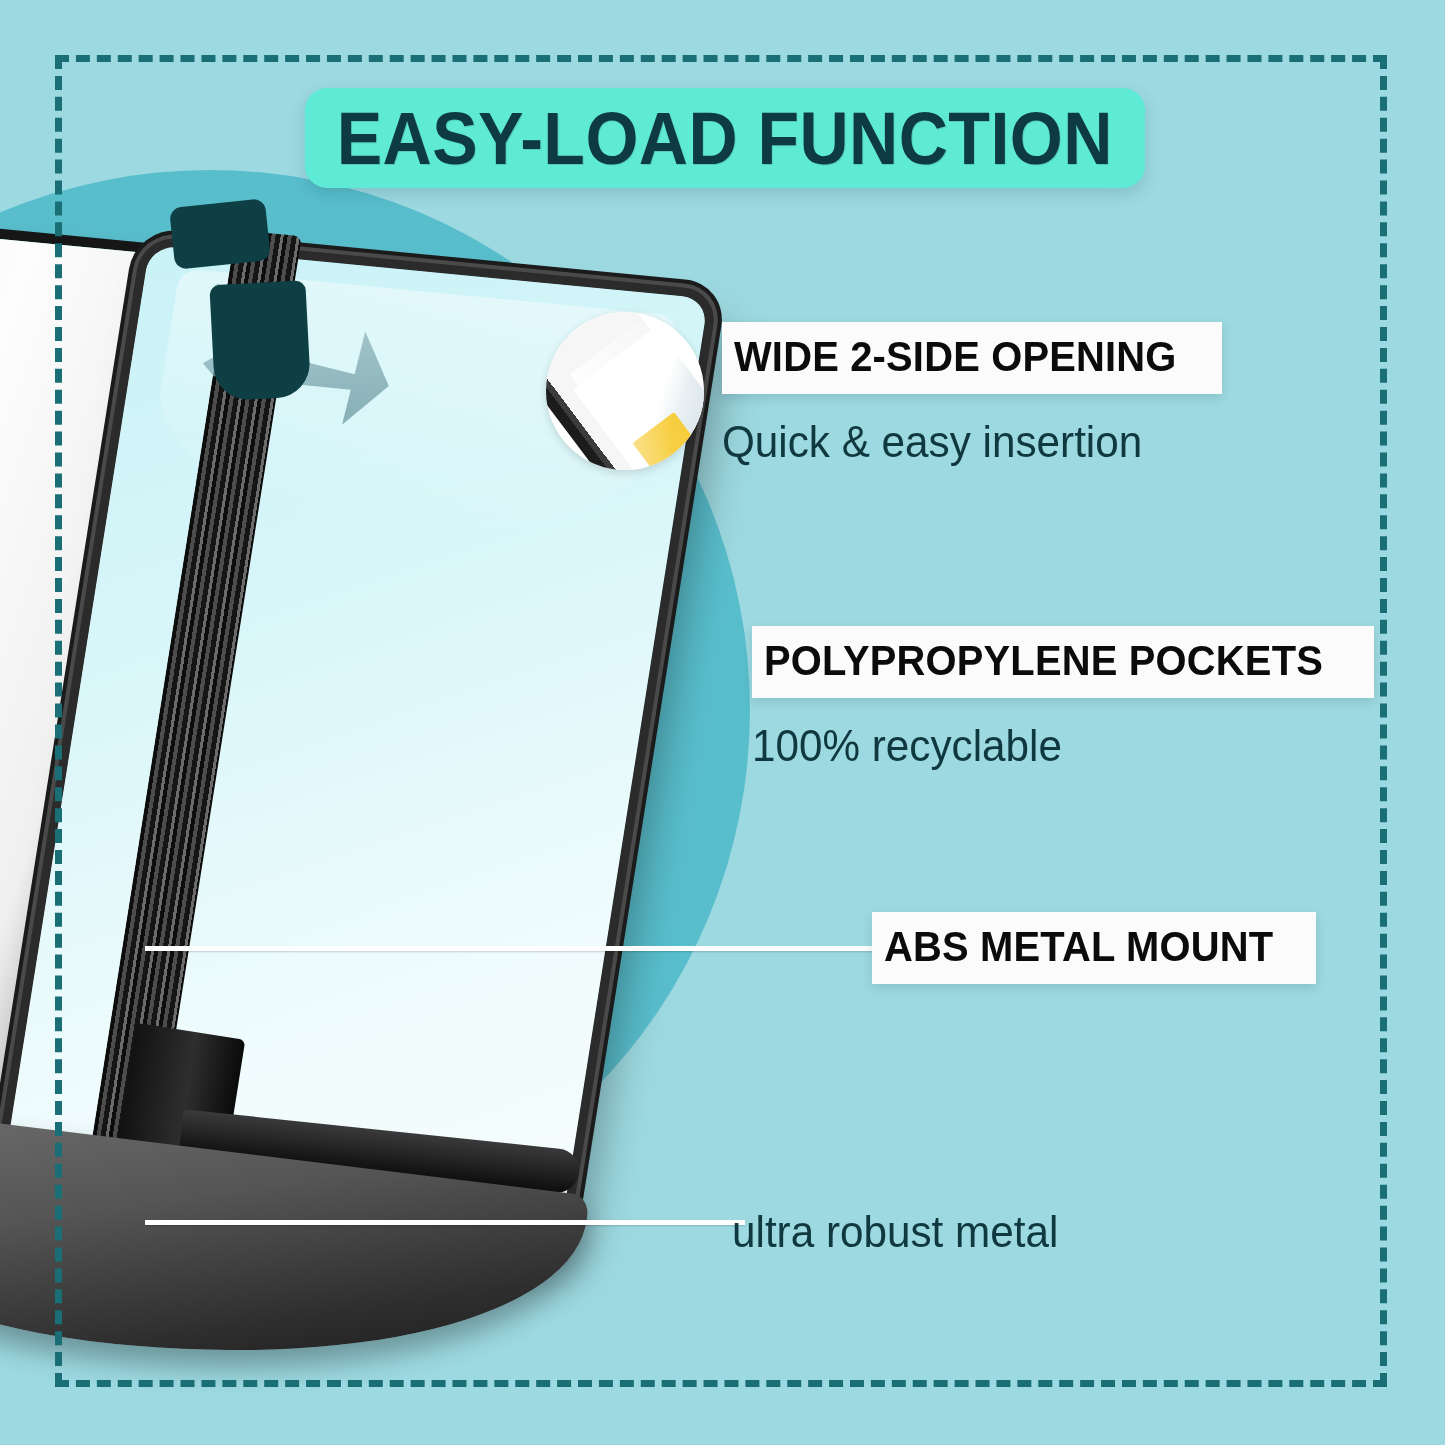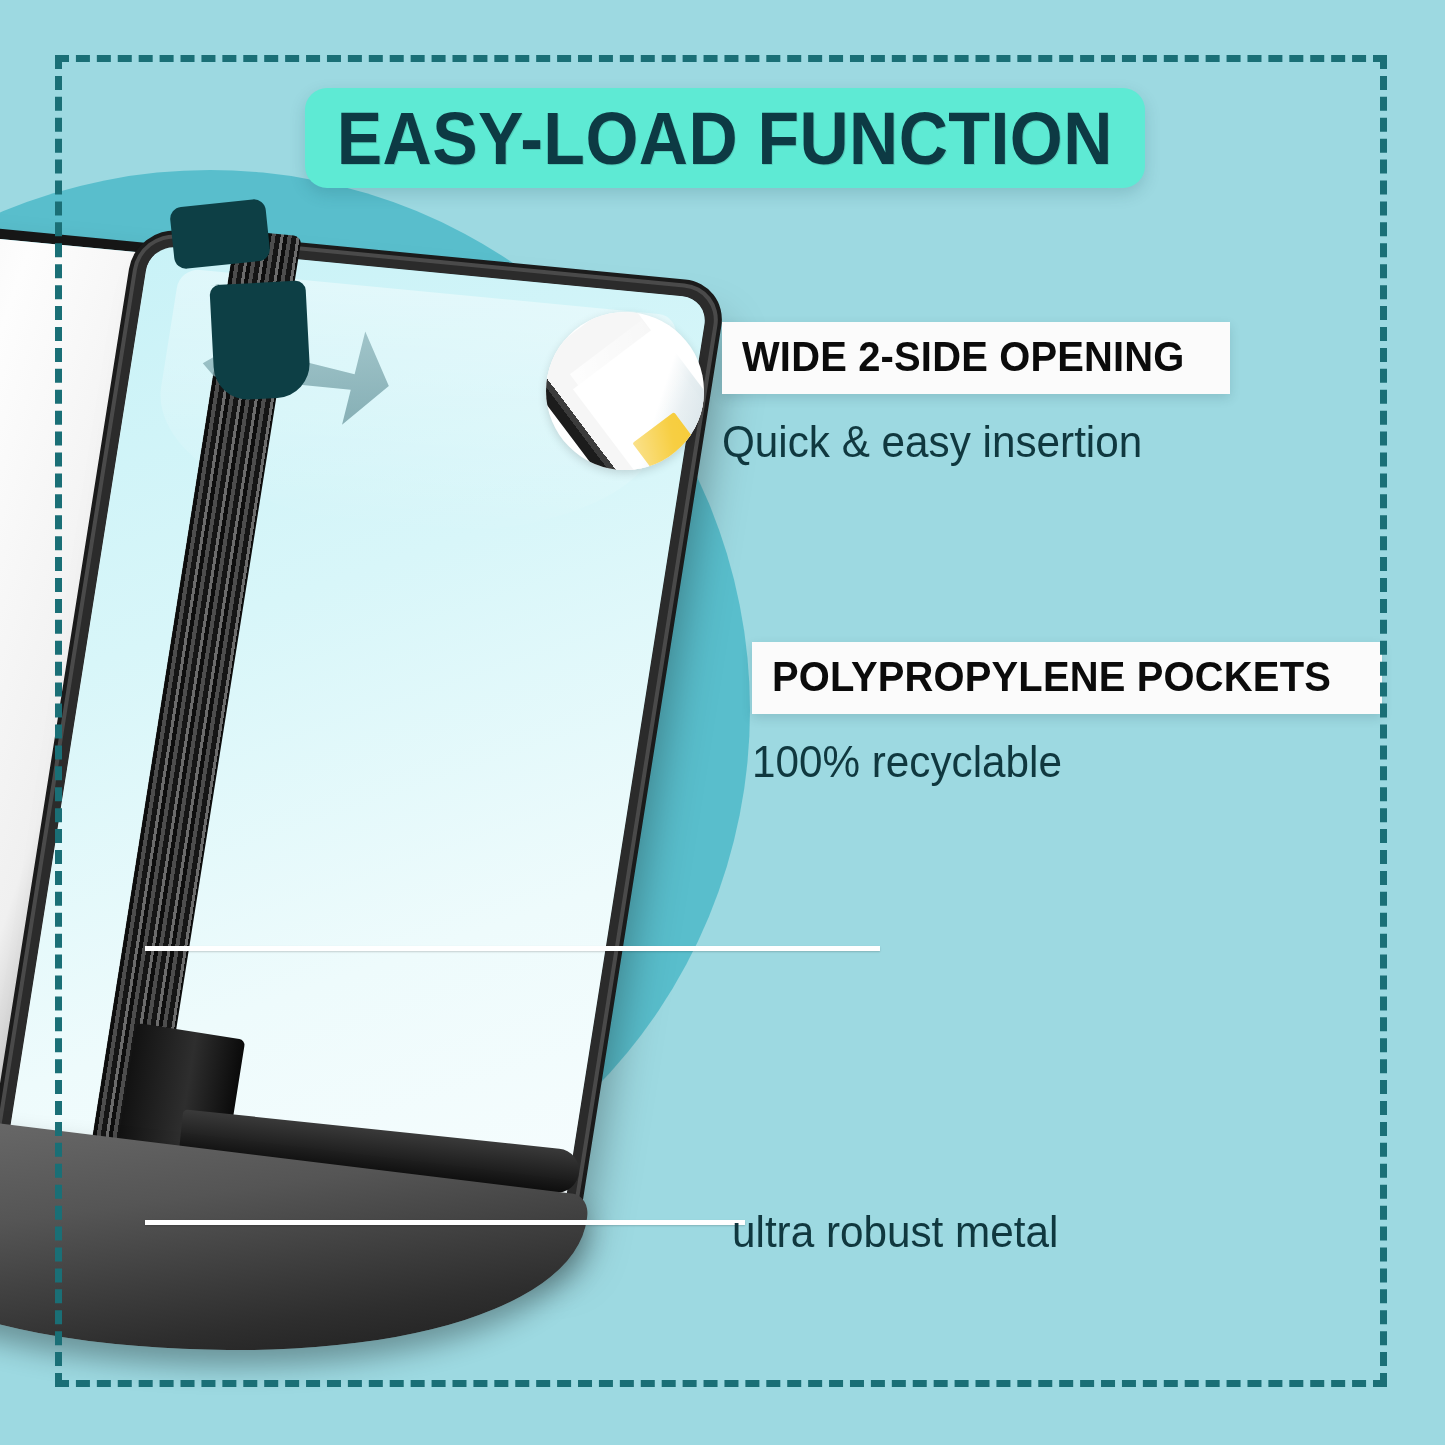--- a/index.html
+++ b/index.html
@@ -214,21 +214,21 @@
     transform: scaleX(.92);
     white-space: nowrap;
     text-shadow: 1px 1px 0 rgba(0,0,0,.12);
   }
 
   
   .feature { position: absolute; }
   .feature-title-box {
     display: inline-block;
     background: #FBFBFB;
-    padding: 14px 22px 16px 20px;
+    padding: 14px 22px 16px 12px;
     box-shadow: 0 4px 10px rgba(30,70,80,.16);
   }
   .feature-title {
     font-family: "Liberation Sans Narrow", "Liberation Sans", sans-serif;
     font-weight: 700;
     font-size: 42px;
     line-height: 1;
     letter-spacing: .2px;
     color: #0B0B0B;
     white-space: nowrap;
@@ -242,21 +242,21 @@
     font-weight: 400;
     font-size: 44px;
     line-height: 1;
     color: #10383F;
     white-space: nowrap;
     transform: scaleX(.96);
     transform-origin: left center;
   }
 
   .f-wide  { left: 722px; top: 322px; }
-  .f-poly  { left: 752px; top: 642px; }
+  .f-poly  { left: 752px; top: 626px; }
   .f-abs   { left: 872px; top: 912px; }
   .f-base  { left: 732px; top: 1184px; }
 
   
   .leader {
     position: absolute;
     height: 5px;
     background: #FFFFFF;
     box-shadow: 0 1px 2px rgba(0,0,0,.18);
   }
@@ -323,20 +323,25 @@
     <div class="feature-sub">Quick &amp; easy insertion</div>
   </div>
 
   <div class="feature f-poly">
     <div class="feature-title-box">
       <span class="feature-title">POLYPROPYLENE POCKETS</span>
     </div>
     <div class="feature-sub">100% recyclable</div>
   </div>
 
+  <div class="feature f-abs">
+    <div class="feature-title-box">
+      <span class="feature-title">ABS METAL MOUNT</span>
+    </div>
+  </div>
 
   <div class="feature f-base">
     <div class="feature-sub">ultra robust metal</div>
   </div>
 
   <div class="dashed-frame"></div>
 
 </div>
 
 </body></html>

